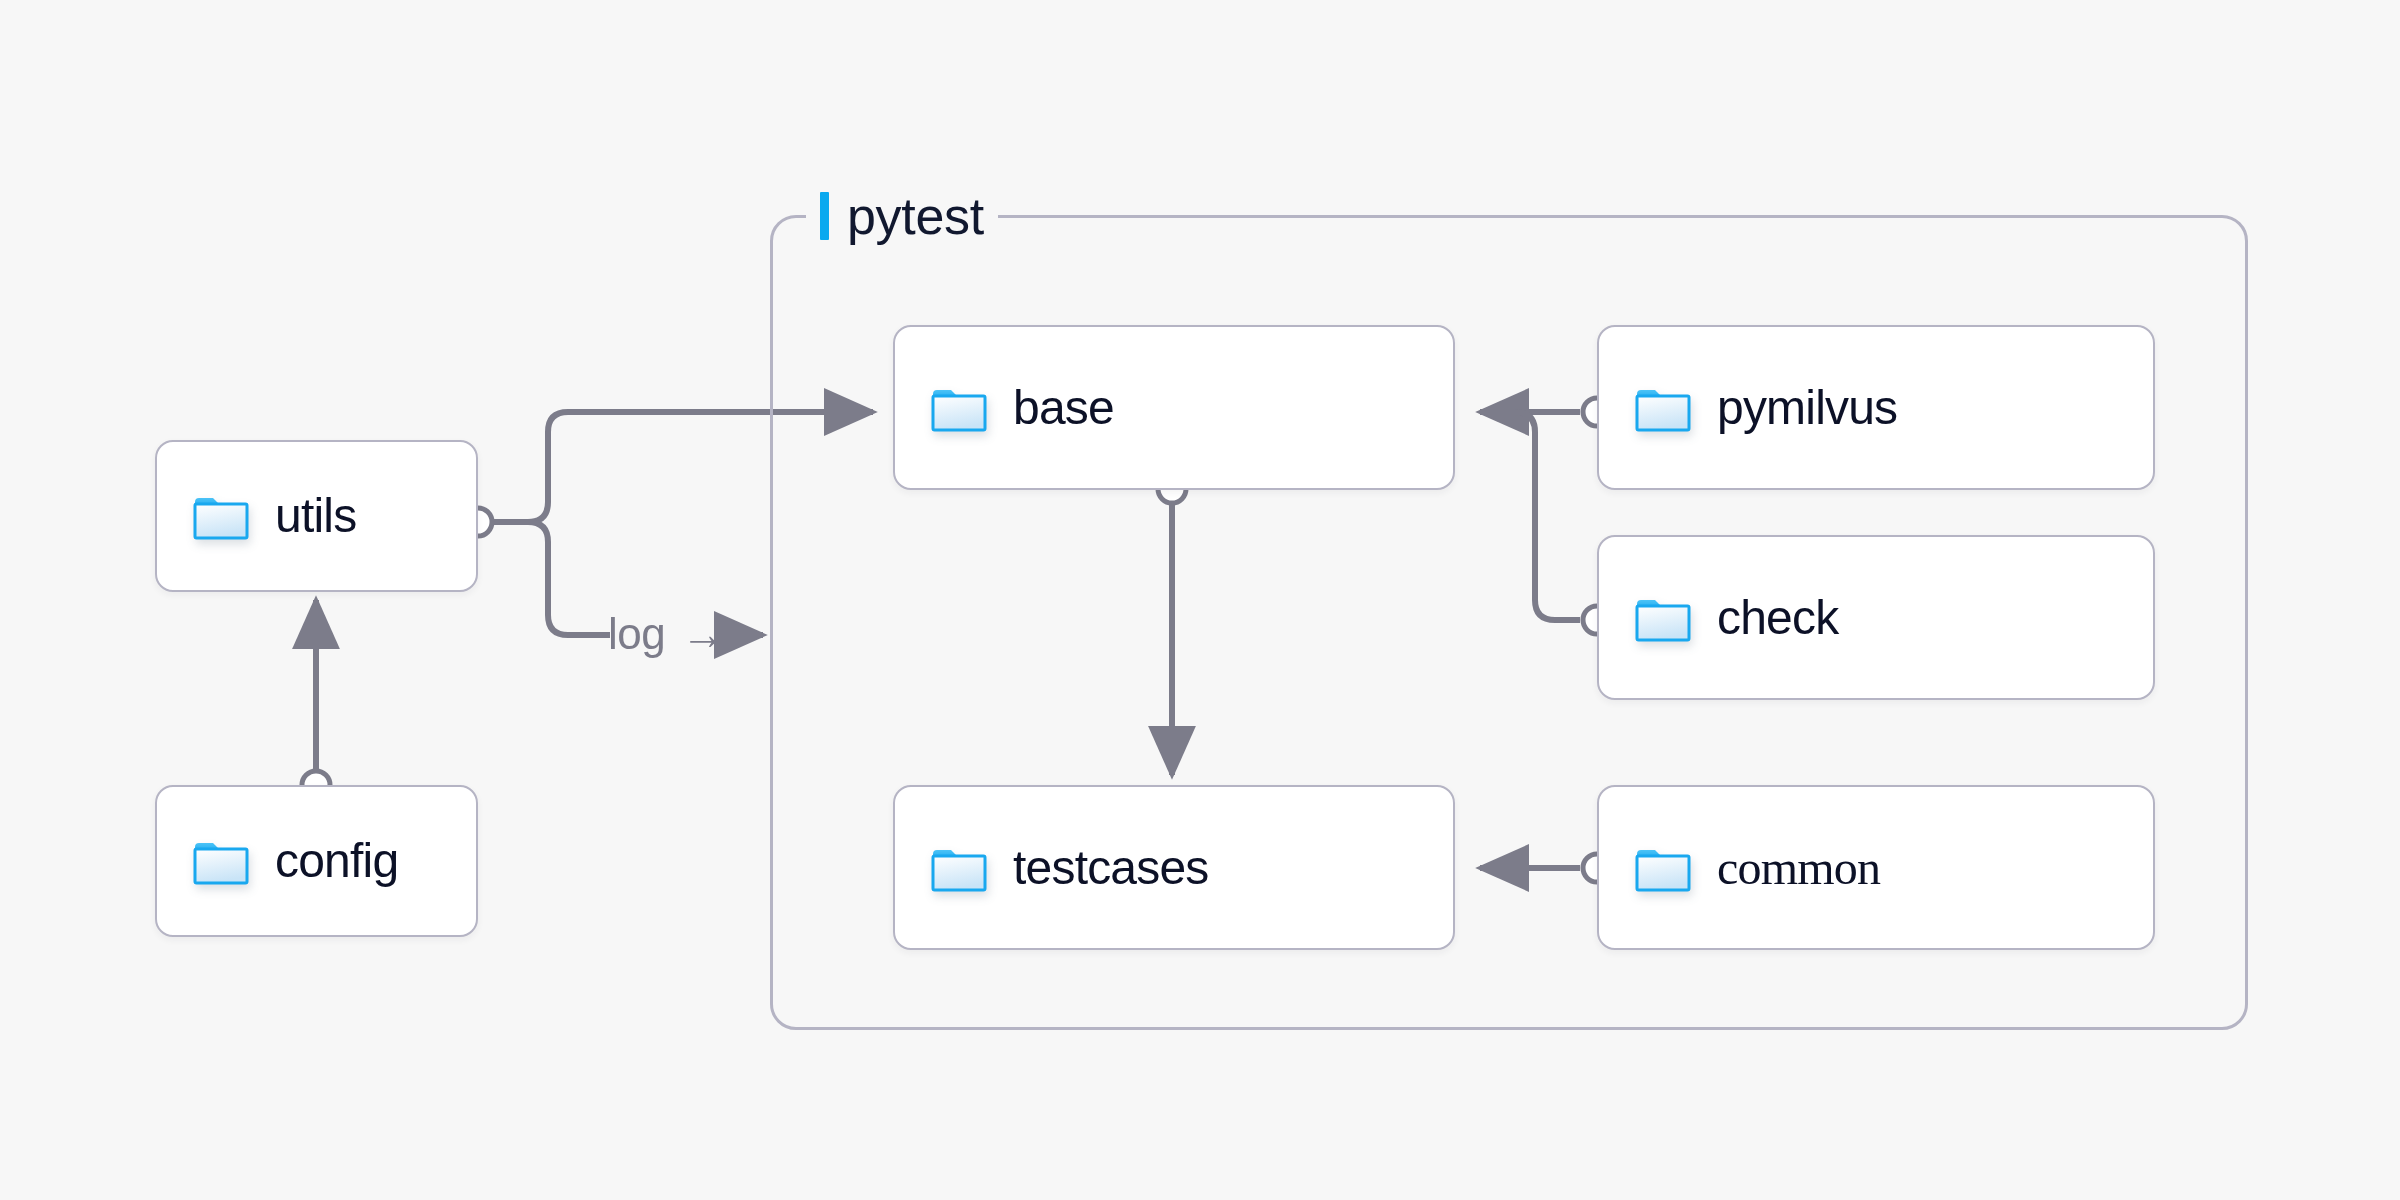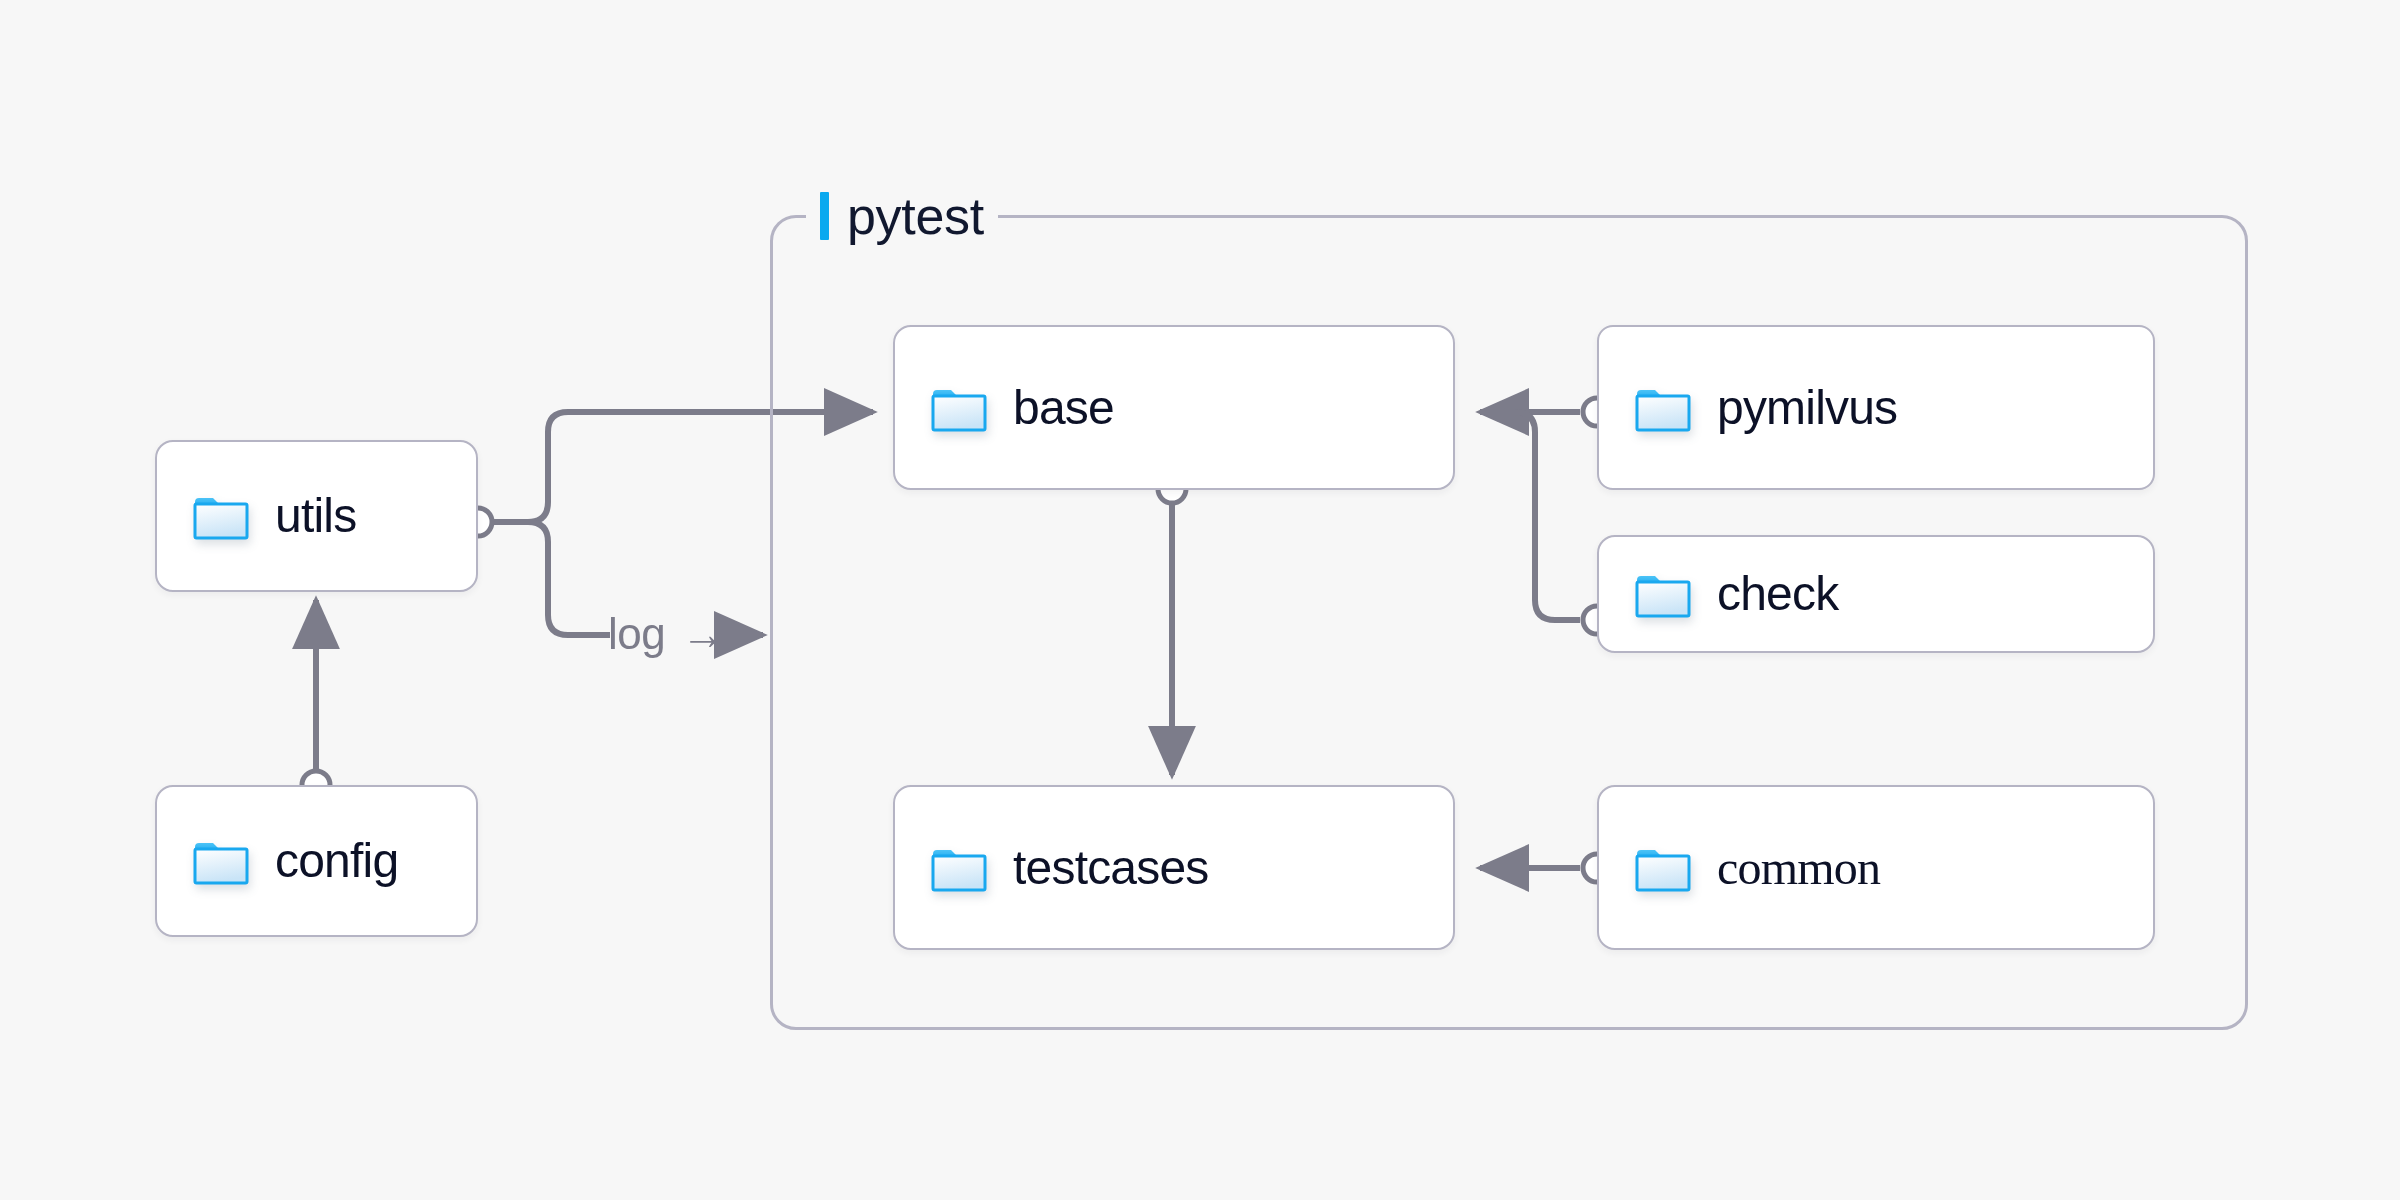--- a/index.html
+++ b/index.html
@@ -209,33 +209,33 @@
     <span class="folder-icon">
       <svg viewBox="0 0 56 46" width="56" height="46" xmlns="http://www.w3.org/2000/svg">
         <path d="M2 8 q0-4 4-4 h14 l5 5 h4 v6 h-27 z" fill="url(#folderTabGrad)"></path>
         <rect x="2" y="10" width="52" height="34" rx="1.5" fill="url(#folderGrad)" stroke="#19a8ef" stroke-width="3"></rect>
       </svg>
     </span>
     <span class="node-label">testcases</span>
   </div>
 </div>
 
-<div class="node" style="left:1597px; top:325px; width:558px; height:165px;border-radius:16px;">
+<div class="node" style="left:1597px; top:325px; width:558px; height:165px;">
   <div class="node-inner">
     <span class="folder-icon">
       <svg viewBox="0 0 56 46" width="56" height="46" xmlns="http://www.w3.org/2000/svg">
         <path d="M2 8 q0-4 4-4 h14 l5 5 h4 v6 h-27 z" fill="url(#folderTabGrad)"></path>
         <rect x="2" y="10" width="52" height="34" rx="1.5" fill="url(#folderGrad)" stroke="#19a8ef" stroke-width="3"></rect>
       </svg>
     </span>
     <span class="node-label">pymilvus</span>
   </div>
 </div>
 
-<div class="node" style="left:1597px; top:535px; width:558px; height:118px;">
+<div class="node" style="left:1597px; top:535px; width:558px; height:165px;">
   <div class="node-inner">
     <span class="folder-icon">
       <svg viewBox="0 0 56 46" width="56" height="46" xmlns="http://www.w3.org/2000/svg">
         <path d="M2 8 q0-4 4-4 h14 l5 5 h4 v6 h-27 z" fill="url(#folderTabGrad)"></path>
         <rect x="2" y="10" width="52" height="34" rx="1.5" fill="url(#folderGrad)" stroke="#19a8ef" stroke-width="3"></rect>
       </svg>
     </span>
     <span class="node-label">check</span>
   </div>
 </div>

